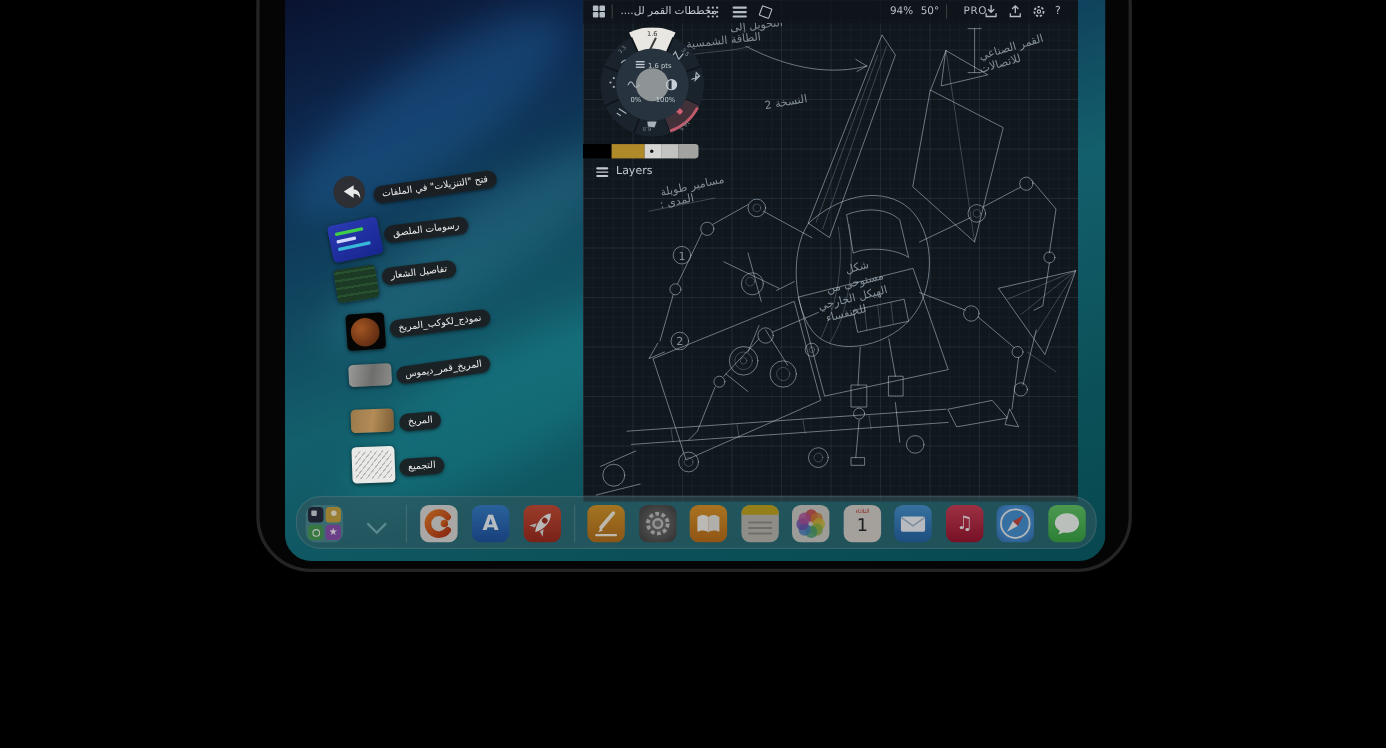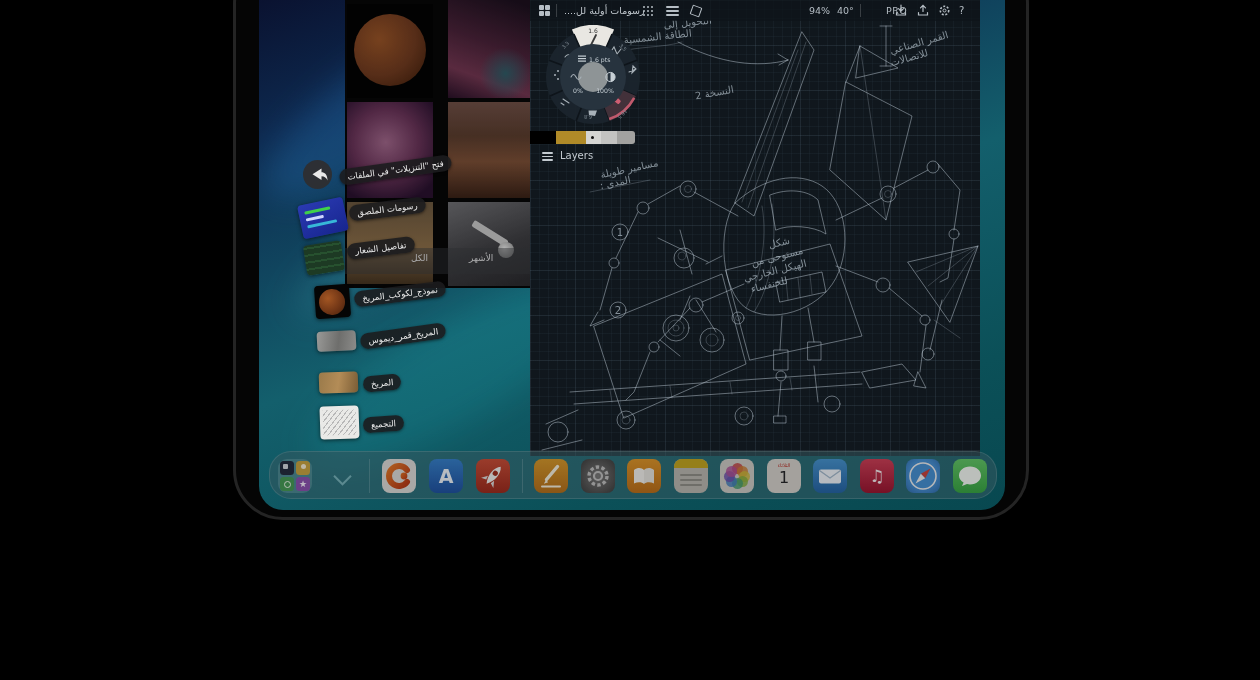--- a/index.html
+++ b/index.html
@@ -165,37 +165,20 @@
   <div class="frame"></div>
 
   <div class="screen">
 
     <div class="wallpaper">
       <div class="streak s1"></div>
       <div class="streak s2"></div>
       <div class="streak s3"></div>
     </div>
 
-    <div class="photos">
-      <div class="tile t-mars">
-          <div class="globe"></div>
-        </div>
-      <div class="tile t-horse"></div>
-      <div class="tile t-orion"></div>
-      <div class="tile t-dunes"></div>
-      <div class="tile t-desert"></div>
-      <div class="tile t-sat">
-        <div class="sat-body"></div>
-        <div class="sat-dish"></div>
-      </div>
-      <div class="photos-tabbar">
-        <div class="ptab ptab-all">الكل</div>
-        <div class="ptab ptab-months">الأشهر</div>
-      </div>
-    </div>
 
     <div class="concepts">
 
       <svg style="position:absolute;left:0;top:20px;width:450px;height:436px" viewBox="0 0 450 436">
         <defs>
           <pattern id="mesh" width="7" height="7" patternUnits="userSpaceOnUse" patternTransform="rotate(18)">
             <path d="M0 0H7M0 0V7" stroke="rgba(202,216,226,.30)" stroke-width=".5"></path>
           </pattern>
         </defs>
 
@@ -308,32 +291,32 @@
       </svg>
 
       <div class="cbar">
         <div class="gallery-ic">
             <span></span>
             <span></span>
             <span></span>
             <span></span>
           </div>
         <div class="tb-sep" style="left:26px"></div>
-        <div class="tb-txt tb-title" style="left:34px">رسومات أولية لل....</div>
+        <div class="tb-txt tb-title" style="left:34px">مخططات القمر لل....</div>
         <div class="dots-ic"></div>
         <div class="rows-ic">
             <i></i>
             <i></i>
             <i></i>
           </div>
         <div class="shape-ic"></div>
         <div class="tb-txt" style="left:279px">94%</div>
-        <div class="tb-txt" style="left:307px">40°</div>
+        <div class="tb-txt" style="left:307px">50°</div>
         <div class="tb-sep" style="left:330px"></div>
-        <div class="tb-txt" style="left:356px;letter-spacing:.5px">PRO</div>
+        <div class="tb-txt" style="left:346px;letter-spacing:.5px">PRO</div>
         <svg style="position:absolute;left:365px;top:4px" width="12" height="13" viewBox="0 0 12 13">
           <path d="M6 1 V7 M3.5 4.7 L6 7.2 L8.5 4.7 M1.5 8.5 V11 H10.5 V8.5" stroke="#b6bec5" stroke-width="1.2" fill="none" stroke-linecap="round"></path>
         </svg>
         <svg style="position:absolute;left:387px;top:4px" width="12" height="13" viewBox="0 0 12 13">
           <path d="M6 7.5 V1.5 M3.5 3.8 L6 1.3 L8.5 3.8 M1.5 8.5 V11 H10.5 V8.5" stroke="#b6bec5" stroke-width="1.2" fill="none" stroke-linecap="round"></path>
         </svg>
         <svg style="position:absolute;left:408px;top:4px" width="13" height="13" viewBox="0 0 13 13">
           <circle cx="6.5" cy="6.5" r="4.2" stroke="#b6bec5" stroke-width="1.6" fill="none" stroke-dasharray="2 1.6"></circle>
           <circle cx="6.5" cy="6.5" r="1.5" stroke="#b6bec5" stroke-width="1" fill="none"></circle>
         </svg>

